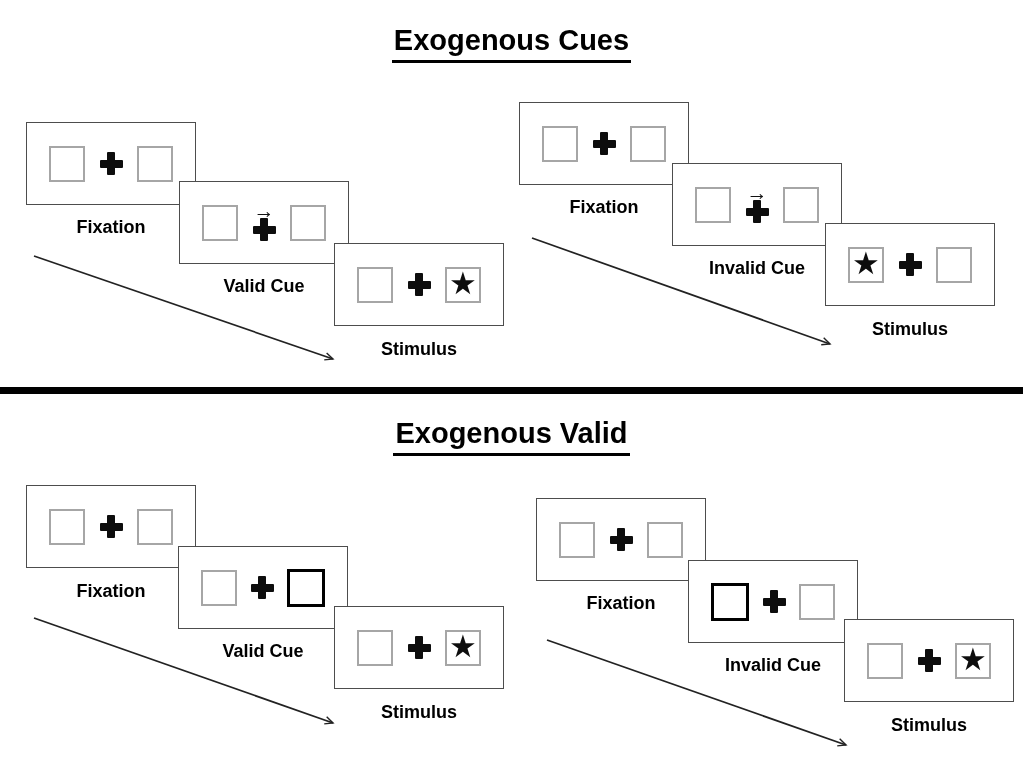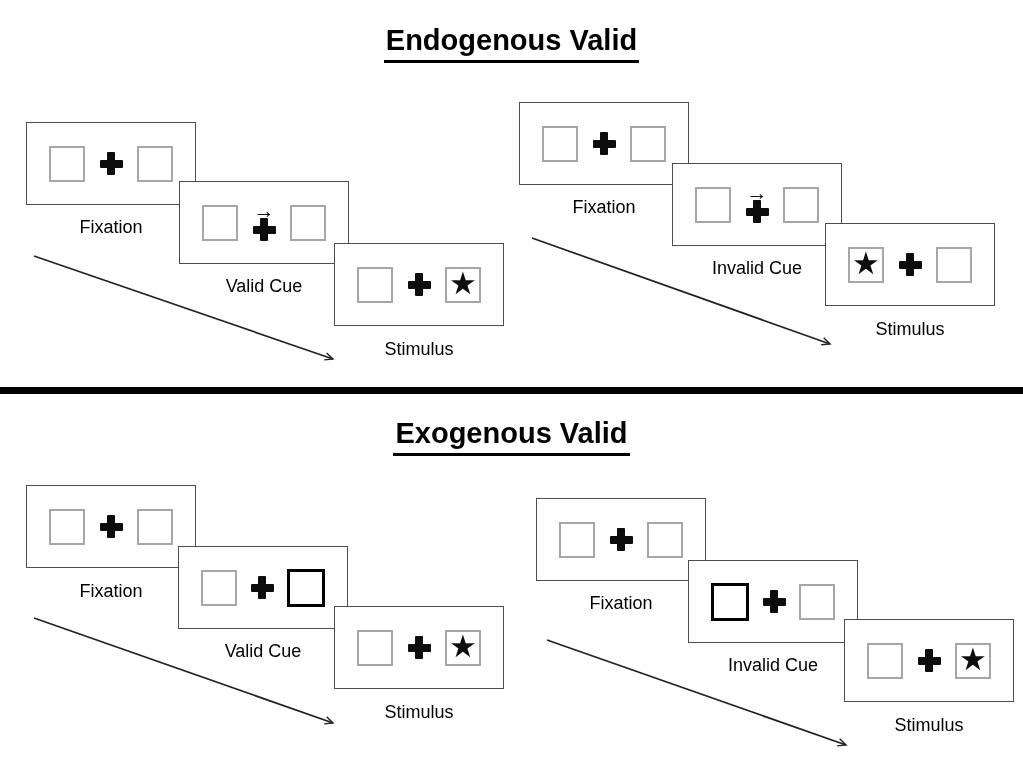--- a/index.html
+++ b/index.html
@@ -52,21 +52,21 @@
   .plus::before{
     content:"";position:absolute;top:0;left:50%;transform:translateX(-50%);
     width:8px;height:100%;background:#0d0d0d;border-radius:1px;
   }
   .plus::after{
     content:"";position:absolute;left:0;top:50%;transform:translateY(-50%);
     width:100%;height:8px;background:#0d0d0d;border-radius:1px;
   }
   .panel-label{
     position:absolute;width:170px;text-align:center;
-    font-size:18px;font-weight:normal;
+    font-size:18px;font-weight:bold;
   }
   svg.arrows{position:absolute;inset:0;z-index:0;}
 </style>
 </head>
 <body>
 
 <div class="stage">
 
   <svg class="arrows" width="1023" height="767" viewBox="0 0 1023 767">
     <defs>
@@ -74,21 +74,21 @@
         <polyline points="1,0.8 9,4.5 1,8.2" fill="none" stroke="#222" stroke-width="1.4"></polyline>
       </marker>
     </defs>
     <line x1="34" y1="256" x2="333" y2="359" stroke="#222" stroke-width="1.7" marker-end="url(#ah)"></line>
     <line x1="532" y1="238" x2="830" y2="344" stroke="#222" stroke-width="1.7" marker-end="url(#ah)"></line>
     <line x1="34" y1="618" x2="333" y2="723" stroke="#222" stroke-width="1.7" marker-end="url(#ah)"></line>
     <line x1="547" y1="640" x2="846" y2="745" stroke="#222" stroke-width="1.7" marker-end="url(#ah)"></line>
   </svg>
 
   <div class="section-title" id="title-endo">
-    <span class="ul">Endogenous Valid</span>
+    <span class="ul">Exogenous Cues</span>
   </div>
 
   <div class="panel" style="left:26px;top:122px;">
     <div class="box"></div>
     <div class="cue-stack">
       <div class="plus"></div>
     </div>
     <div class="box"></div>
   </div>
   <div class="panel-label" style="left:26px;top:217px;">Fixation</div>

